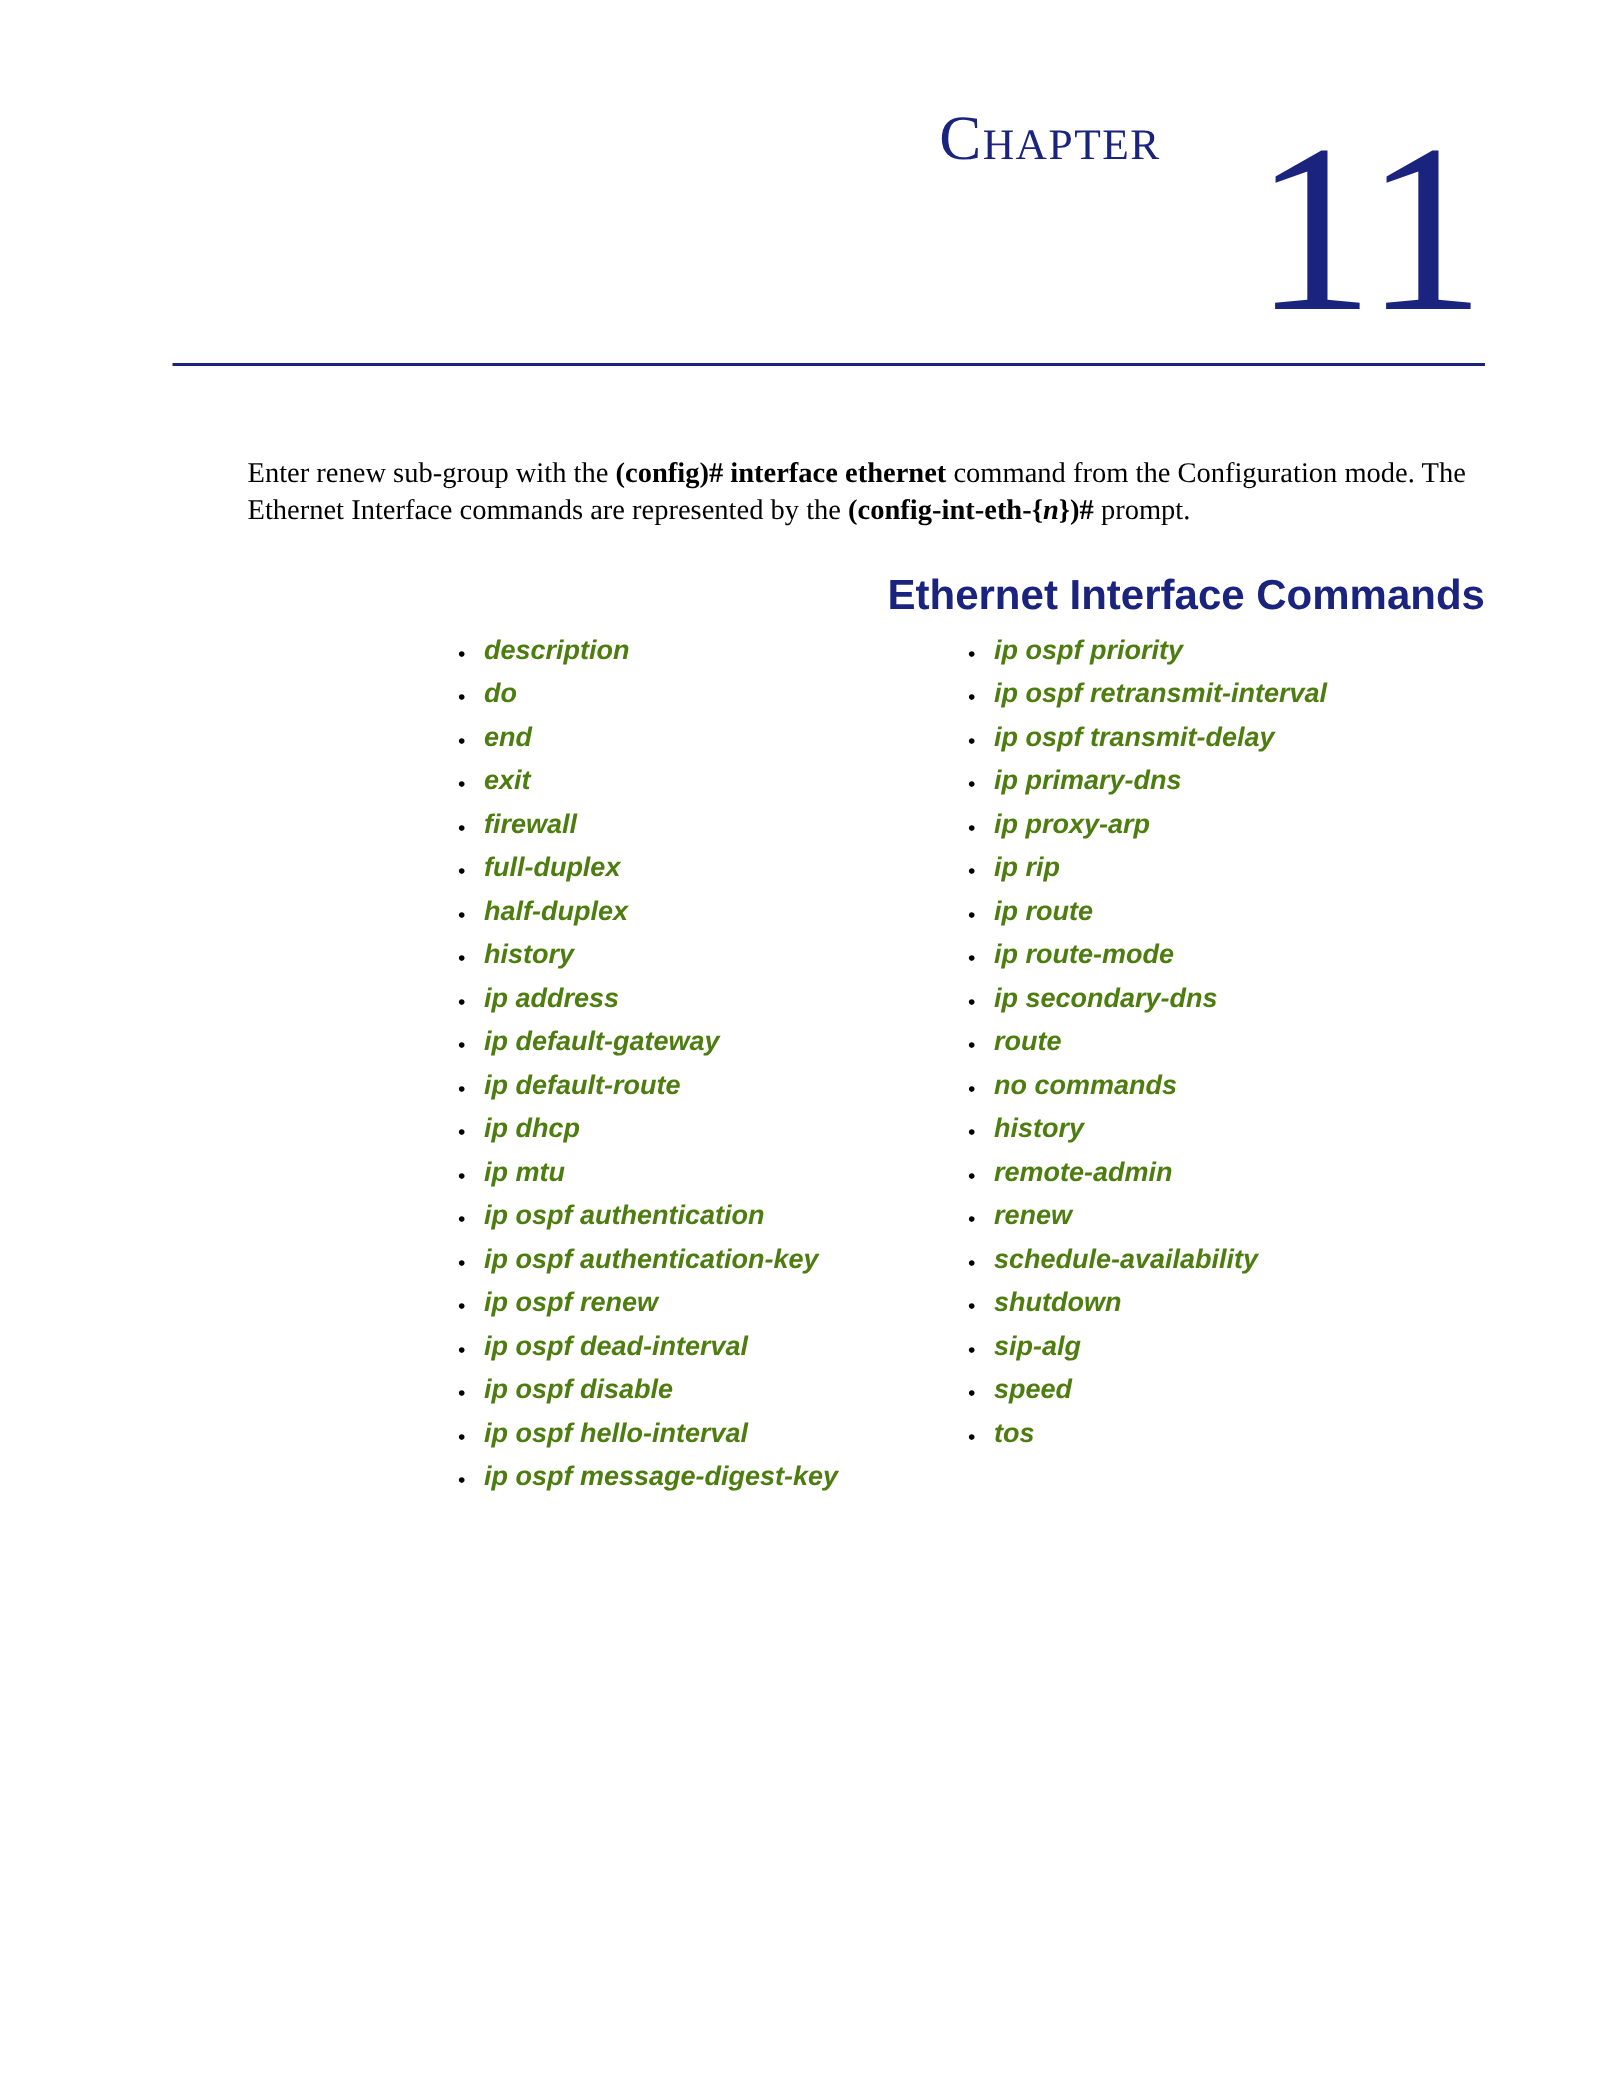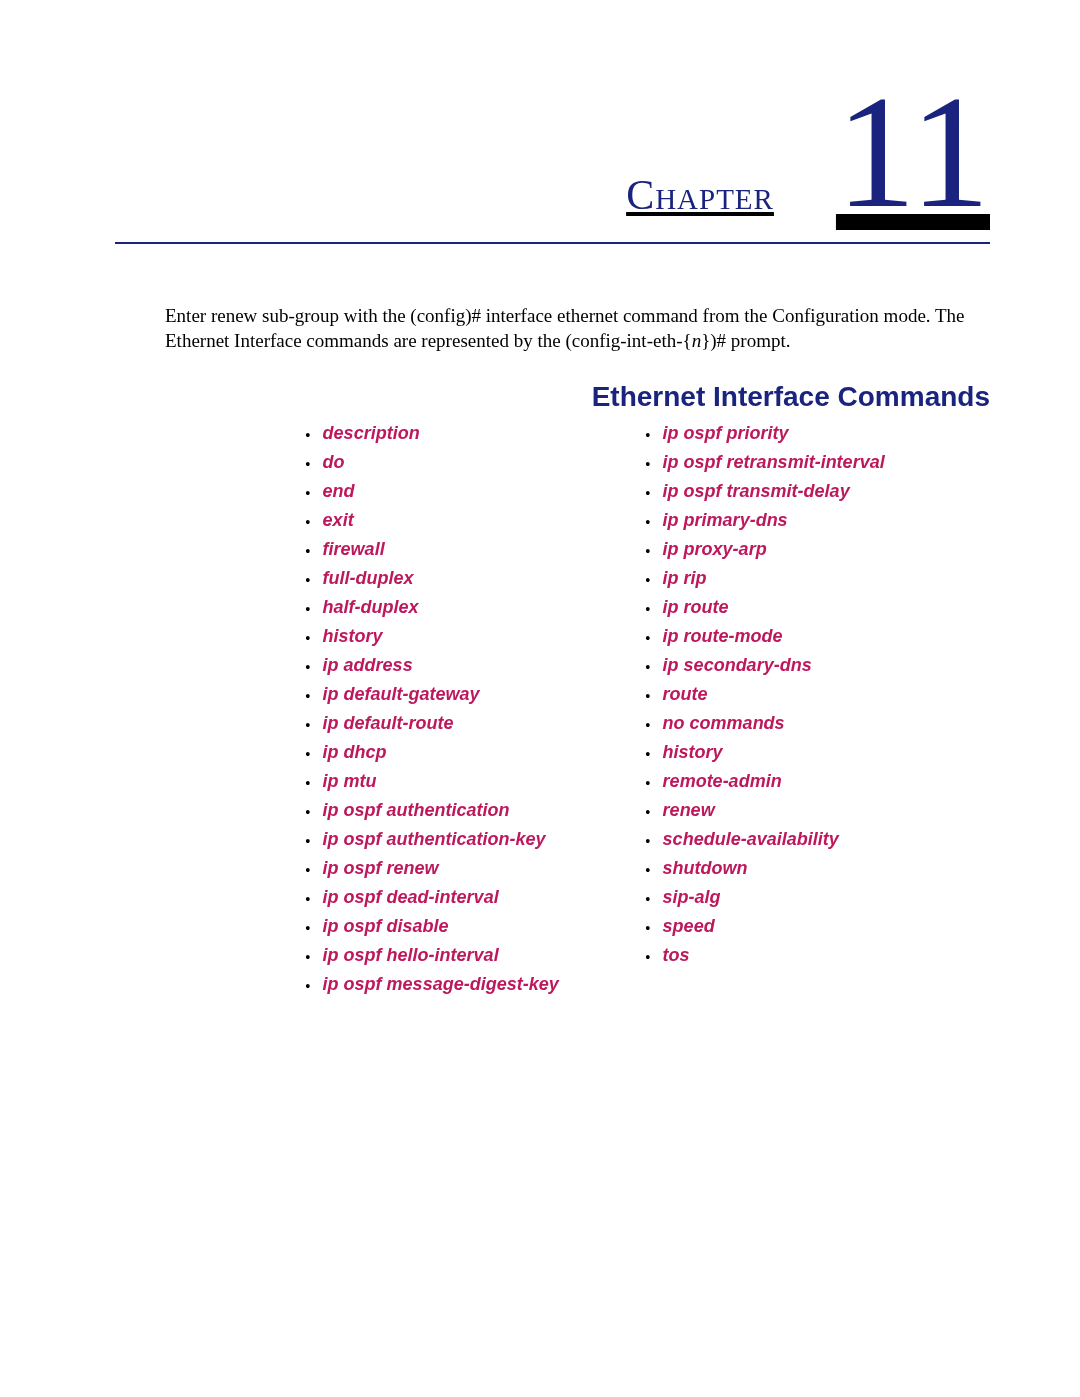--- a/index.html
+++ b/index.html
@@ -11,24 +11,23 @@
     height: 1397px;
     box-sizing: border-box;
   }
   .page {
     padding: 70px 90px 60px 115px;
     box-sizing: border-box;
   }
   .chapter-header {
     display: flex;
     justify-content: flex-end;
-    align-items: flex-end;
+    align-items: flex-start;
     margin-bottom: 10px;
     margin-top: 10px;
-    text-decoration: underline;
   }
   .chapter-word {
     font-variant: small-caps;
     font-size: 42px;
     color: #1a237e;
     letter-spacing: 1px;
     margin-right: 18px;
     line-height: 1;
     position: relative;
     top: -8px;
@@ -54,21 +53,21 @@
     color: #1a237e;
     margin: 0 0 26px 0;
   }
   .intro {
     font-size: 19px;
     line-height: 1.3;
     color: #000;
     margin: 0 0 10px 50px;
   }
   .intro .cmd1, .intro .cmd2 {
-    font-weight: normal;
+    font-weight: bold;
   }
   .intro .n {
     font-style: italic;
   }
   .subhead {
     font-family: Arial, Helvetica, sans-serif;
     font-size: 28px;
     font-weight: bold;
     color: #1a237e;
     margin: 28px 0 10px 160px;
@@ -97,21 +96,21 @@
     flex: 0 0 auto;
     line-height: 1;
     position: relative;
     top: 2px;
   }
   .link {
     font-family: Arial, Helvetica, sans-serif;
     font-size: 18px;
     font-weight: bold;
     font-style: italic;
-    color: #be185d;
+    color: #4d7c0f;
   }
 </style>
 </head>
 <body>
 
 <div class="page">
 
   <div class="chapter-header">
     <span class="chapter-word">Chapter</span>
     <span class="chapter-number">11</span>

